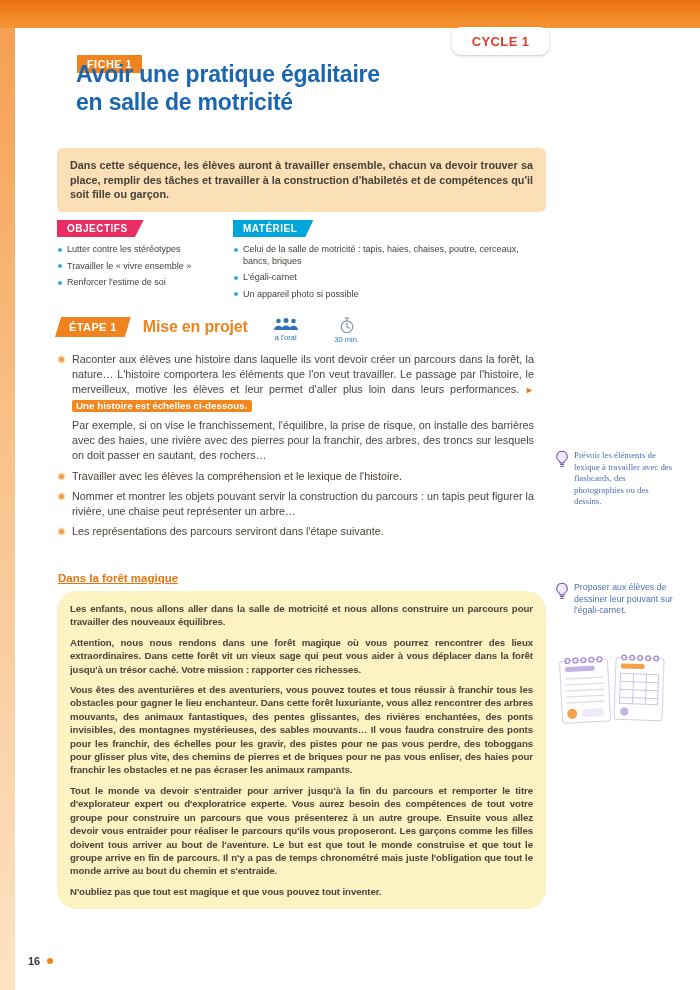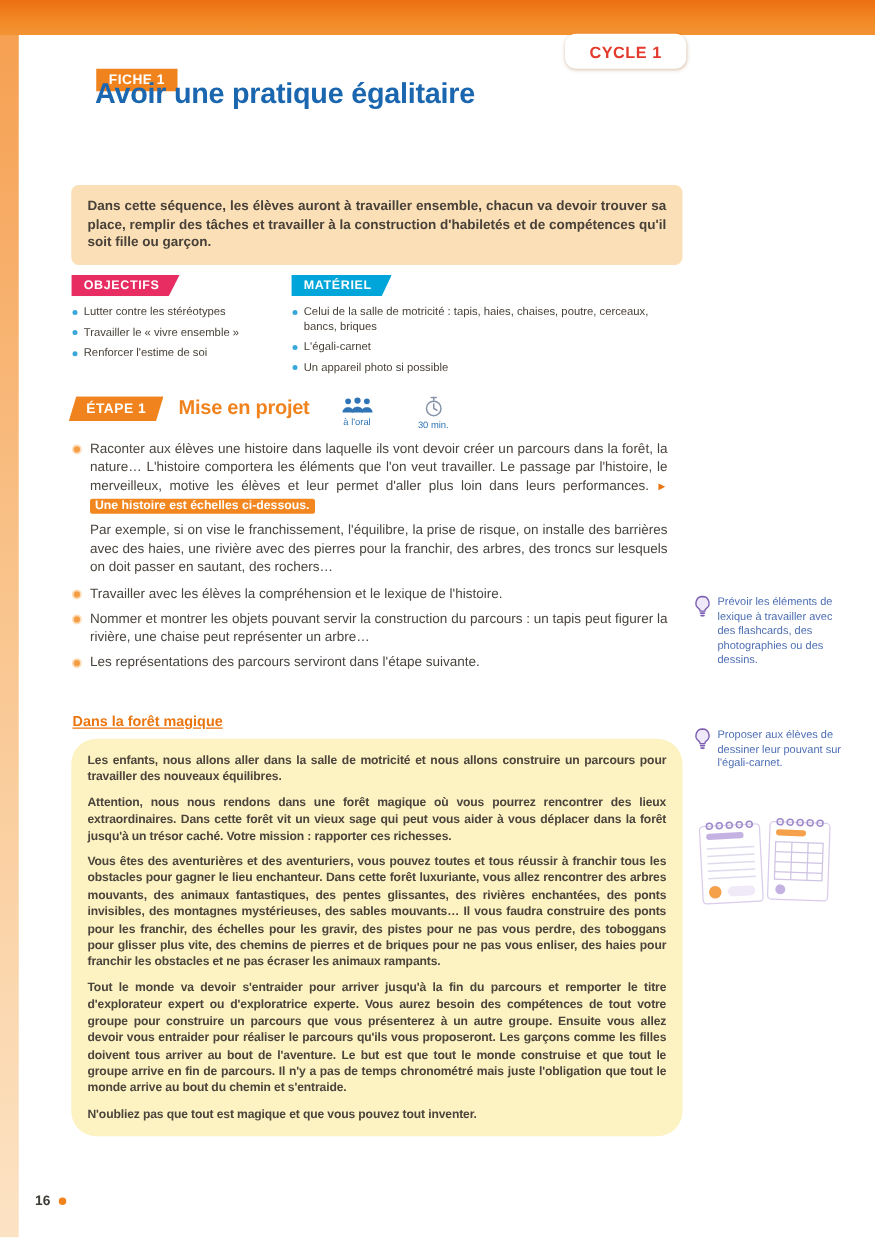--- a/index.html
+++ b/index.html
@@ -86,21 +86,21 @@
     position: absolute; top: 591px; left: 57px; width: 489px;
     background: #FCF2C2; border-radius: 20px; padding: 11px 13px;
   }
   .story-box p {
     font-size: 9.7px; font-weight: bold; color: #4B453C; line-height: 13.4px;
     text-align: justify; margin: 0 0 7px; letter-spacing: -0.1px;
   }
   .story-box p:last-child { margin-bottom: 0; }
   .sidebar { position: absolute; left: 553px; top: 0; width: 124px; height: 990px; }
   .note { position: absolute; left: 0; width: 122px; }
-  .note-1 { top: 476px; }
+  .note-1 { top: 450px; font-family: Liberation Serif, serif; }
   .note-2 { top: 582px; }
   .note .bulb { position: absolute; left: 2px; top: 0; }
   .note-text { margin: 0 0 0 21px; font-size: 8.8px; line-height: 11.5px; color: #4E6FB4; }
   .carnet { position: absolute; left: 4px; top: 648px; }
   .footer { position: absolute; left: 28px; top: 955px; display: flex; align-items: center; }
   .page-num { font-size: 11px; font-weight: bold; color: #3F3B36; }
   .footer-dot { width: 6px; height: 6px; border-radius: 50%; background: #F0831D; margin-left: 7px; }
 </style>
 </head>
 <body>
@@ -108,20 +108,21 @@
 <div class="page">
 
   <div class="top-band"></div>
   <div class="left-strip"></div>
 
   <div class="cycle-badge">CYCLE 1</div>
   <div class="fiche-badge">FICHE 1</div>
 
   <h1 class="title">
     <span>Avoir une pratique égalitaire</span>
+    <span>en salle de motricité</span>
   </h1>
 
   <div class="intro-box">Dans cette séquence, les élèves auront à travailler ensemble, chacun va devoir trouver sa place, remplir des tâches et travailler à la construction d'habiletés et de compétences qu'il soit fille ou garçon.</div>
 
   <div class="columns">
     <section class="col-obj">
       <div class="badge badge-obj">OBJECTIFS</div>
       <ul class="mini-list">
         <li>Lutter contre les stéréotypes</li>
         <li>Travailler le « vivre ensemble »</li>

